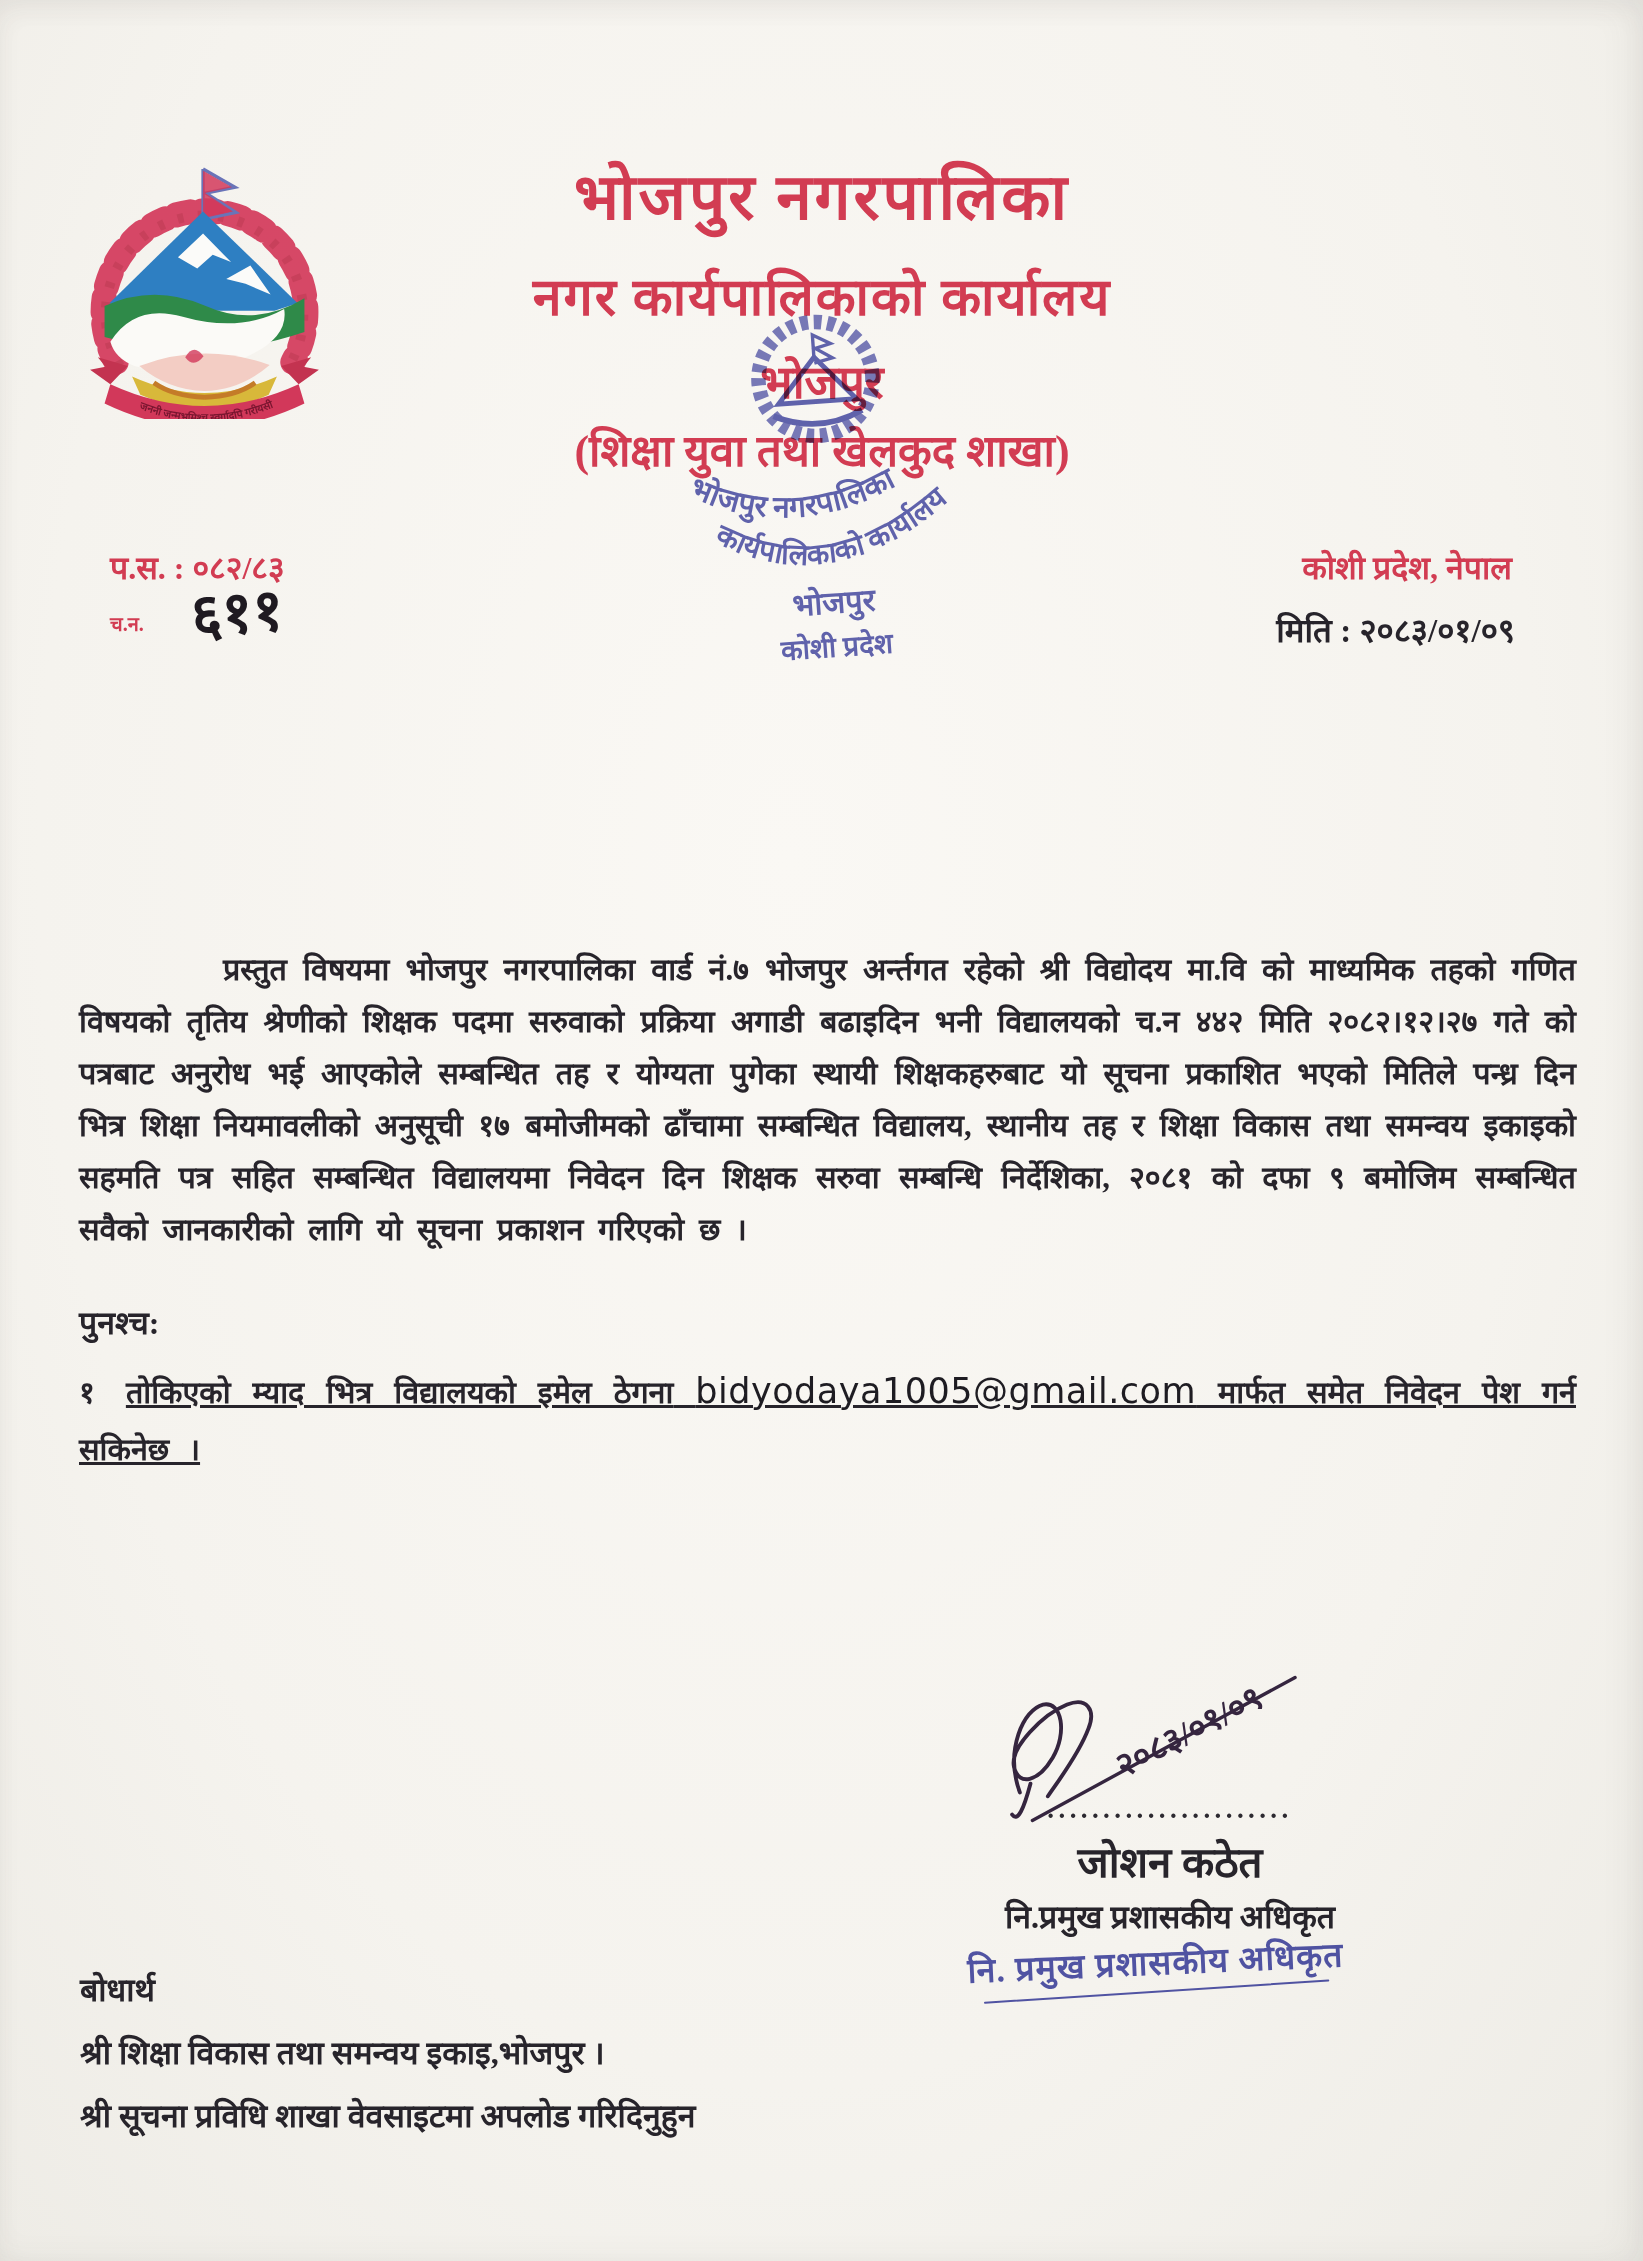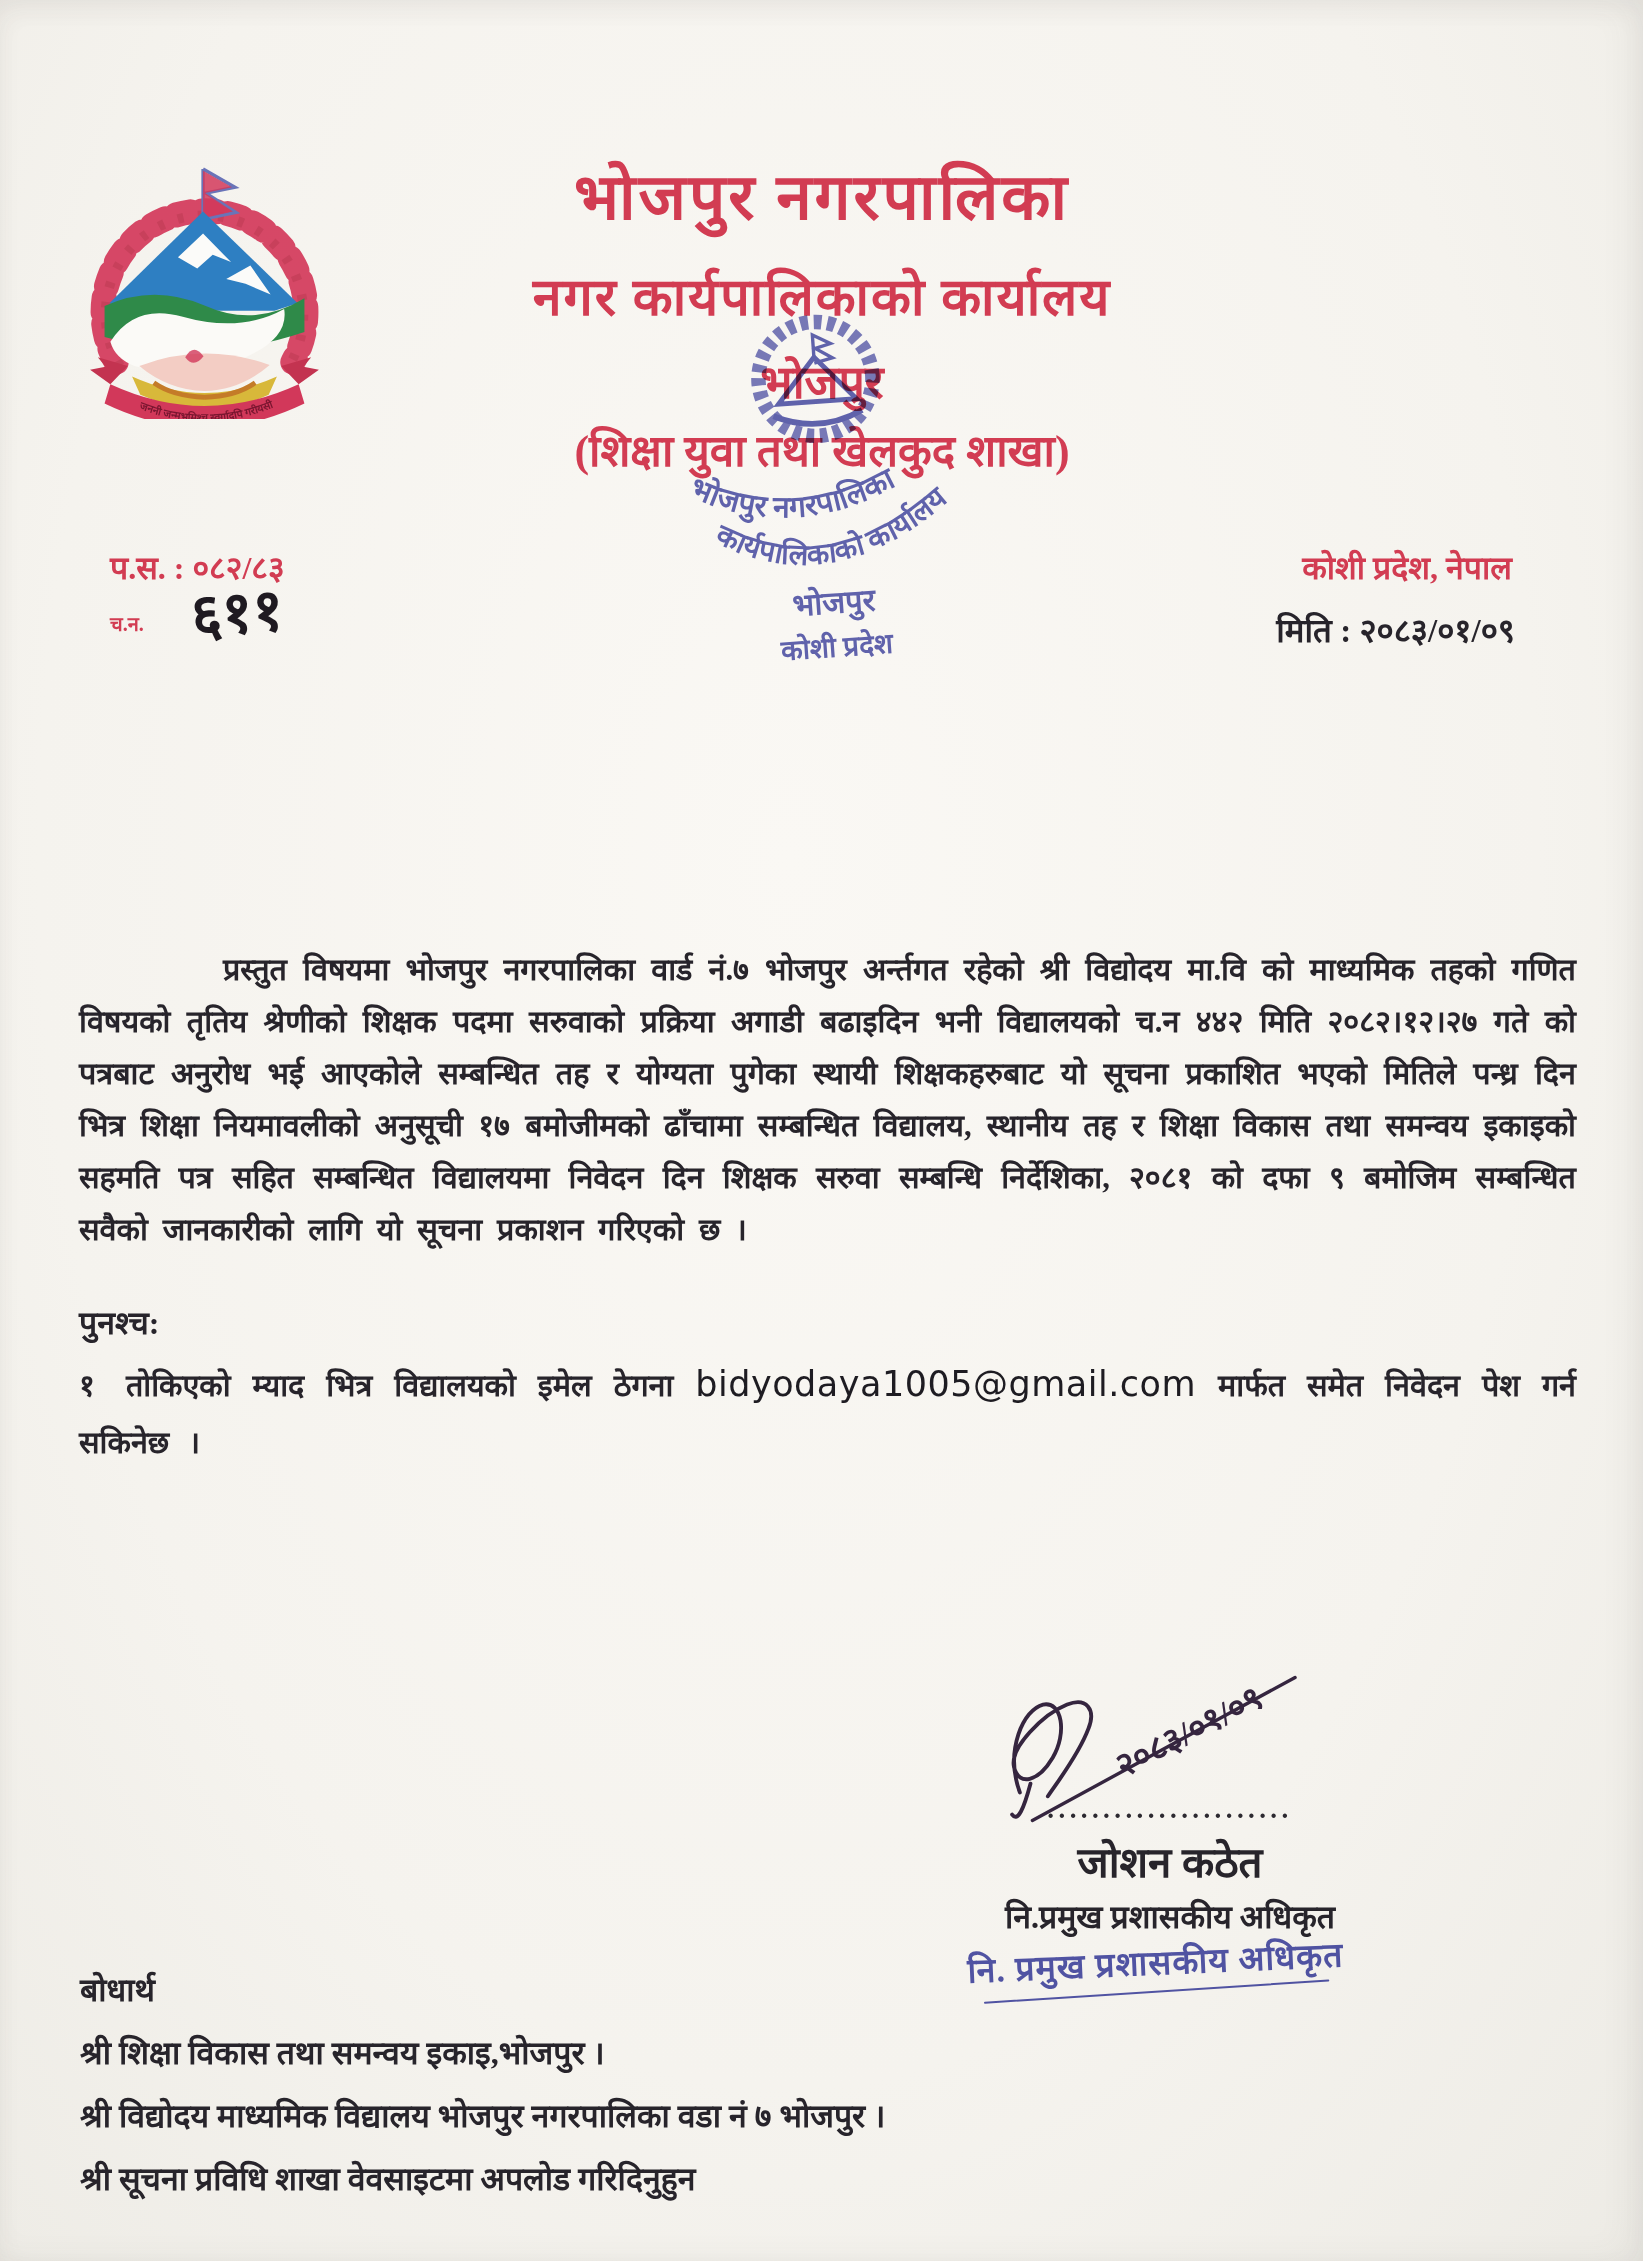--- a/index.html
+++ b/index.html
@@ -24,21 +24,21 @@
   .ref-ps{top:545px;left:110px;font-size:32px;}
   .ref-chn{top:610px;left:110px;font-size:20px;}
   .chn-val{top:570px;left:191px;font-size:59px;color:#1f1a21;transform:rotate(-4deg);font-weight:700;}
   .ref-prov{top:545px;right:132px;font-size:32px;text-align:center;}
   .ref-date{top:607px;right:129px;font-size:33px;text-align:right;color:#27242b;}
   .subject{top:696px;font-size:34px;}
   .salutation{top:861px;left:110px;font-size:33px;}
   .content{position:absolute;left:79px;right:68px;top:944px;}
   .body-par{font-size:30.5px;line-height:52px;text-align:justify;text-indent:144px;word-spacing:7.3px;font-weight:700;margin:0;}
   .ps-head{margin-top:44px;font-size:32px;font-weight:700;}
-  .ps-item{font-size:30.5px;line-height:57px;text-align:justify;word-spacing:11.6px;font-weight:700;margin:13px 0 0 0;}
+  .ps-item{font-size:30.5px;line-height:57px;text-align:justify;word-spacing:11.6px;font-weight:700;margin:20px 0 0 0;text-decoration:underline;}
   .ps-num{display:inline-block;margin-right:31px;}
   .email{font-family:"DejaVu Sans","Liberation Sans",sans-serif;font-weight:400;font-size:35px;word-spacing:0;letter-spacing:0.5px;color:#1e1c22;}
   .sig{position:absolute;left:938px;top:1663px;width:464px;text-align:center;}
   .sig-svg{display:block;margin:0 auto -38px auto;width:377px;height:169px;}
   .sig-dots{font-size:27px;letter-spacing:4.4px;font-weight:700;color:#2c2930;}
   .sig-name{font-size:42px;font-weight:700;margin-top:6.8px;}
   .sig-desig{font-size:32px;font-weight:700;margin-top:4.8px;}
   .sig-stamp{display:inline-block;transform:rotate(-2.5deg) translateX(-14.5px);margin-top:1.9px;opacity:.88;mix-blend-mode:multiply;}
   .sig-stamp-text{color:#3b3fa3;font-size:34px;font-weight:700;letter-spacing:1px;}
   .sig-stamp-line{height:2.4px;background:#3b3fa3;width:92%;margin:5.8px auto 0 auto;transform:rotate(-1.2deg);border-radius:1.5px;}
@@ -129,18 +129,17 @@
     <div class="sig-desig">नि.प्रमुख प्रशासकीय अधिकृत</div>
     <div class="sig-stamp">
       <div class="sig-stamp-text">नि. प्रमुख प्रशासकीय अधिकृत</div>
       <div class="sig-stamp-line"></div>
     </div>
   </div>
 
   <div class="cc">
     <div>बोधार्थ</div>
     <div>श्री शिक्षा विकास तथा समन्वय इकाइ,भोजपुर ।</div>
-    <div>श्री विद्योदय माध्यमिक विद्यालय भोजपुर नगरपालिका वडा नं ७ भोजपुर ।</div>
     <div>श्री सूचना प्रविधि शाखा वेवसाइटमा अपलोड गरिदिनुहुन</div>
   </div>
 
 </div>
 
 
 </body></html>

